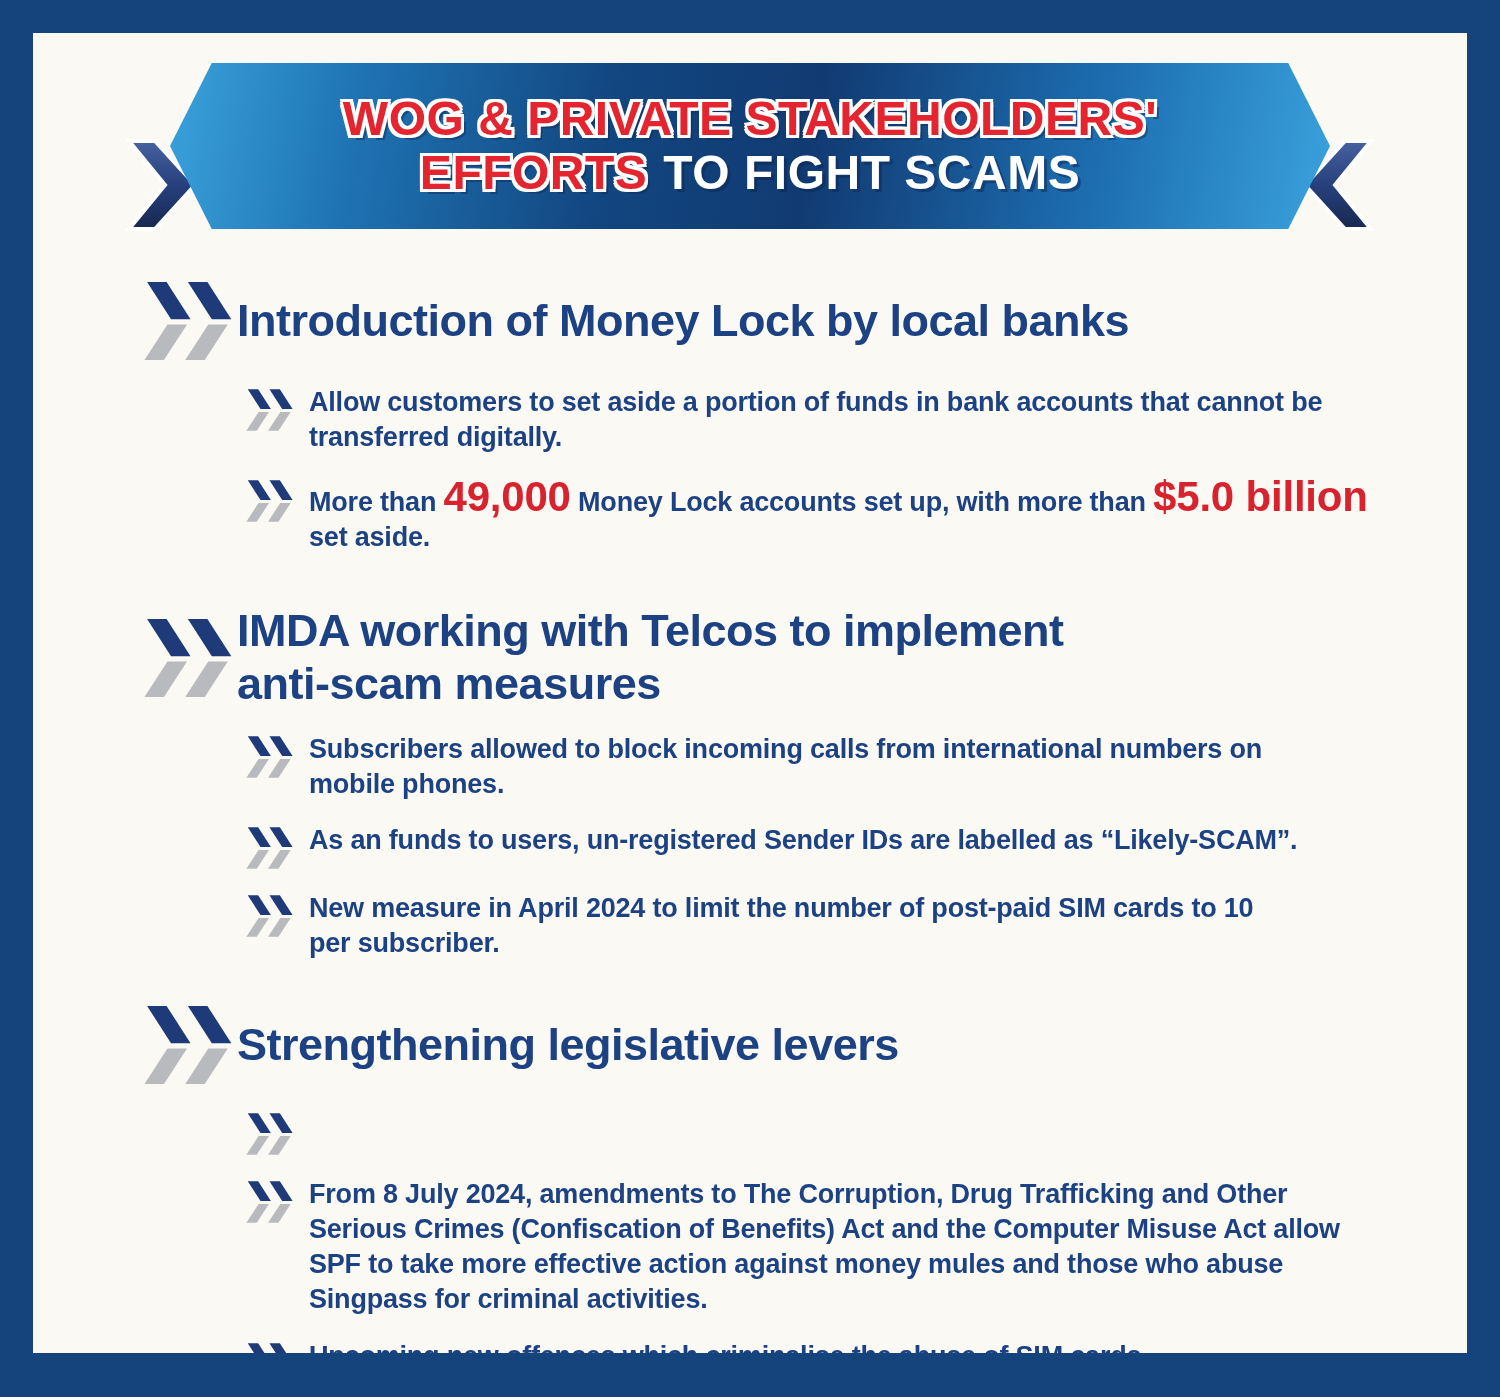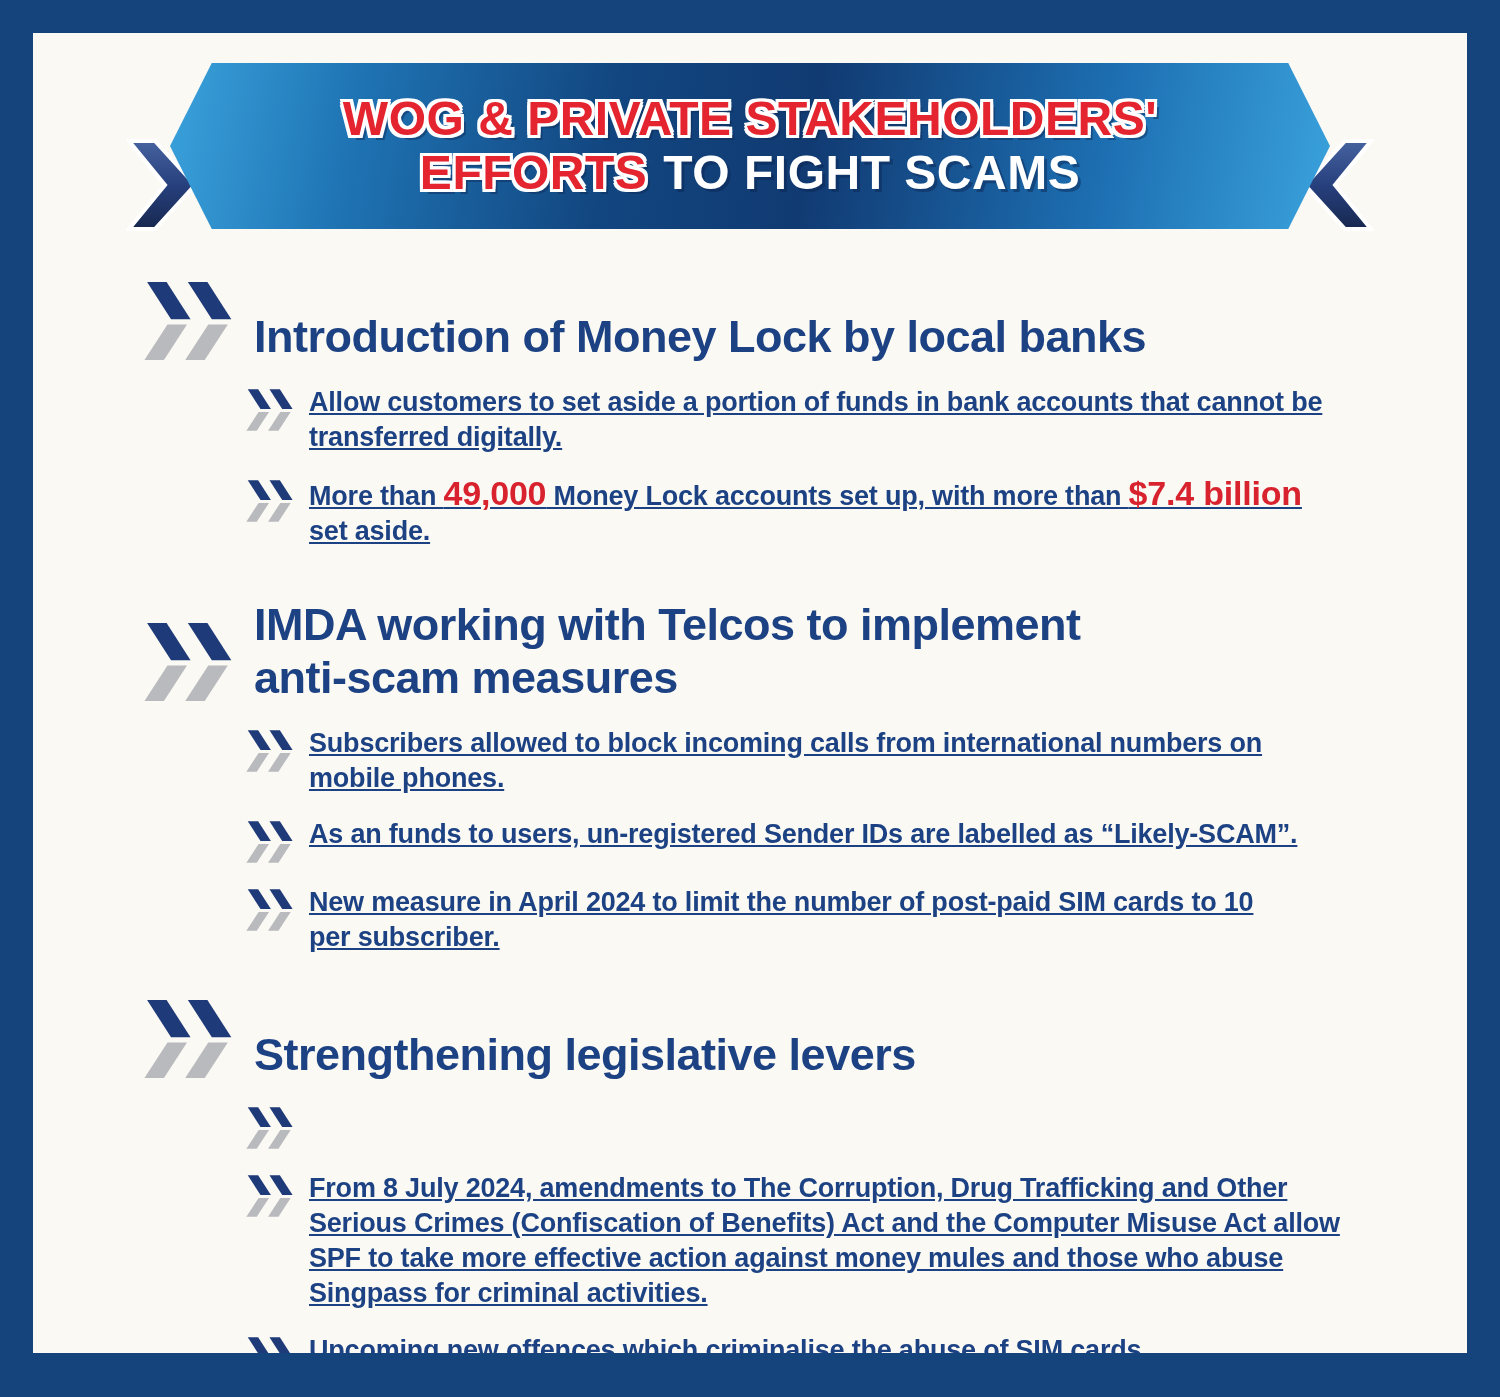--- a/index.html
+++ b/index.html
@@ -32,34 +32,34 @@
   .banner-white { color:#ffffff; margin-left:16px; text-shadow:3px 3px 0 rgba(10,35,80,.45); }
   .side-chev { position:absolute; top:76px; width:74px; height:92px; }
   .side-chev.left  { left:-44px; }
   .side-chev.right { right:-44px; transform:scaleX(-1); }
 
   
   .content { padding-left:107px; padding-right:30px; }
   .section { margin-top:50px; }
   .section.s2 { }
   .section.s3 { margin-top:42px; }
-  .head-row { display:flex; align-items:flex-end; gap:20px; }
+  .head-row { display:flex; align-items:center; gap:3px; }
   .big-ico { width:94px; height:84px; flex:none; margin-top:0px; }
   h2 {
     font-size:45px; font-weight:bold; color:#1c4284;
     line-height:1.16; letter-spacing:-0.5px; white-space:pre-line;
   }
   .bullets { margin-left:104px; margin-top:22px; display:flex; flex-direction:column; gap:21px; }
   .bullet { display:flex; align-items:flex-start; gap:15px; }
   .b-ico { width:50px; height:44px; flex:none; margin-top:3px; }
   .b-text {
     font-size:27px; font-weight:bold; color:#1c4284;
-    line-height:1.3; letter-spacing:-0.2px; white-space:pre-line;text-decoration:underline;
+    line-height:1.3; letter-spacing:-0.2px; white-space:pre-line;
   }
-  .big-red { color:#d8232f; font-size:34px; line-height:1; }
+  .big-red { color:#d8232f; font-size:42px; line-height:1; }
   .blockline { display:block; }
 </style>
 </head>
 <body>
 
 <svg width="0" height="0" style="position:absolute">
   <defs>
     <linearGradient id="navgrad" x1="0" y1="0" x2="0" y2="1">
       <stop offset="0" stop-color="#46629f"></stop>
       <stop offset="0.5" stop-color="#27407e"></stop>
@@ -101,21 +101,21 @@
         <svg class="b-ico" viewBox="0 0 106 92">
             <use href="#dblchev"></use>
           </svg>
         <p class="b-text">Allow customers to set aside a portion of funds in bank accounts that cannot be
 transferred digitally.</p>
       </div>
       <div class="bullet">
         <svg class="b-ico" viewBox="0 0 106 92">
             <use href="#dblchev"></use>
           </svg>
-        <p class="b-text"><span>More than </span><span class="big-red">49,000</span><span> Money Lock accounts set up, with more than </span><span class="big-red">$7.4 billion</span><span class="blockline">set aside.</span></p>
+        <p class="b-text"><span>More than </span><span class="big-red">49,000</span><span> Money Lock accounts set up, with more than </span><span class="big-red">$5.0 billion</span><span class="blockline">set aside.</span></p>
       </div>
     </div>
   </div>
 
   <div class="section s2">
     <div class="head-row">
       <svg class="big-ico" viewBox="0 0 106 92">
           <use href="#dblchev"></use>
         </svg>
       <h2>IMDA working with Telcos to implement

